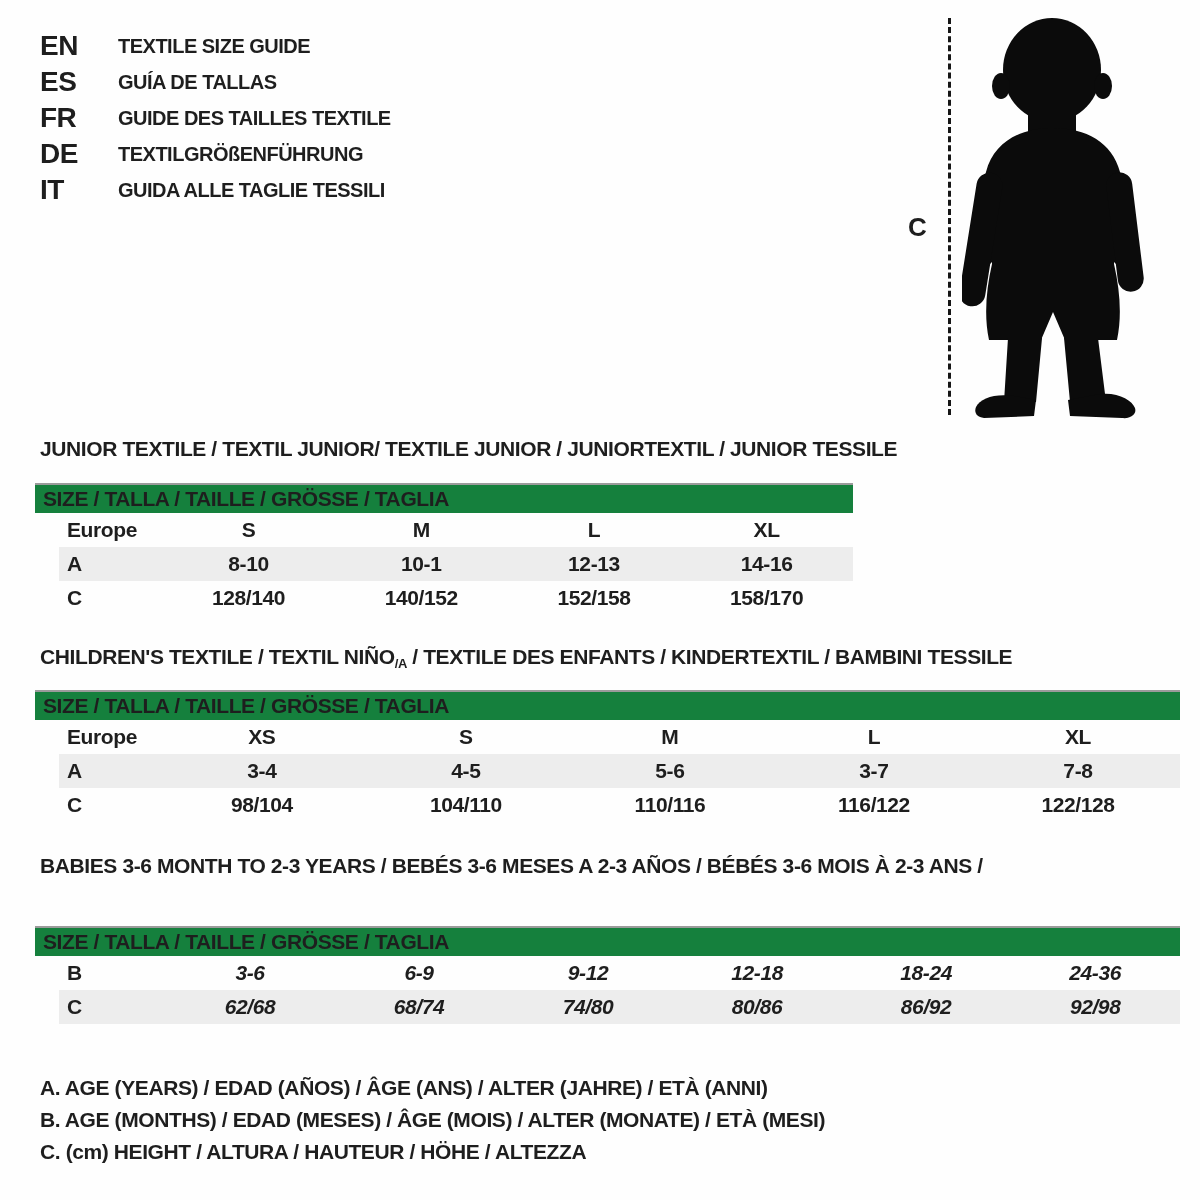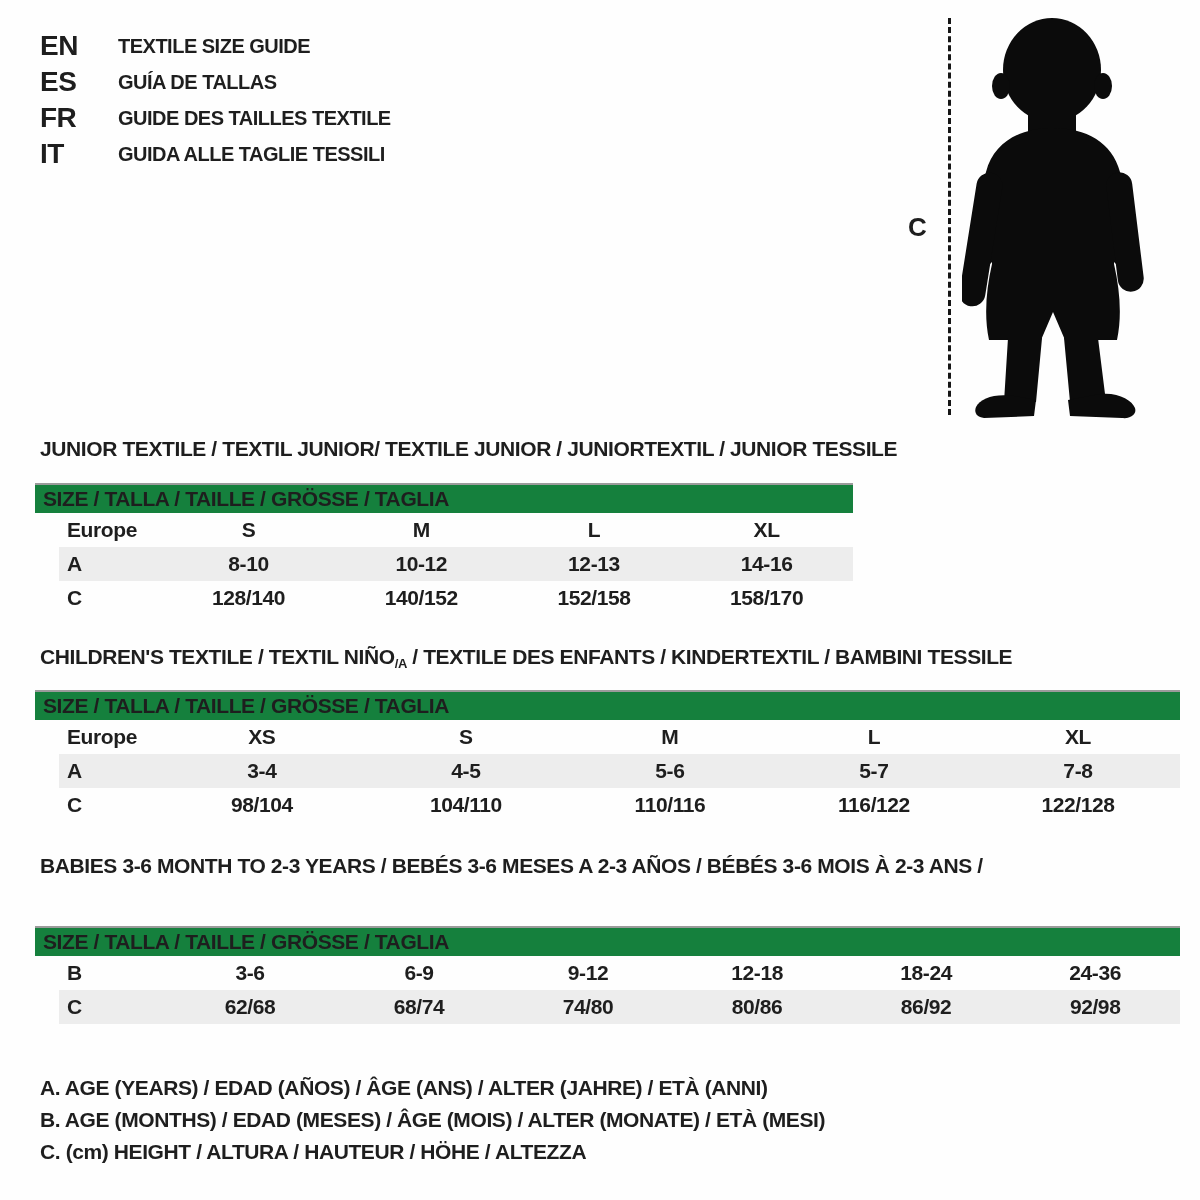--- a/index.html
+++ b/index.html
@@ -43,41 +43,45 @@
   }
   .trow{display:flex;height:34px;align-items:center;margin-left:24px;}
   .trow.shaded{background:#ededed;}
   .cell{font-size:21px;font-weight:700;letter-spacing:-0.4px;text-align:center;}
   .cell.label{text-align:left;padding-left:8px;box-sizing:border-box;}
   .cols-j .cell.label{width:13%;}
   .cols-j .cell:not(.label){width:21.75%;}
   .cols-c .cell.label{width:9%;}
   .cols-c .cell:not(.label){width:18.2%;}
   .cols-b .cell.label{width:9.5%;}
-  .cols-b .cell:not(.label){width:15.08%;}
+  .cols-b .cell:not(.label){width:15.08%;font-style:italic;}
 
   
   .legend{left:40px;top:1072px;}
   .legend-line{height:32px;display:flex;align-items:center;font-size:21px;font-weight:700;letter-spacing:-0.4px;white-space:nowrap;}
 </style>
 </head>
 <body>
 
 <div class="abs lang-block">
   <div class="lang-row">
     <span class="lang-code">EN</span>
     <span class="lang-label">TEXTILE SIZE GUIDE</span>
   </div>
   <div class="lang-row">
     <span class="lang-code">ES</span>
     <span class="lang-label">GUÍA DE TALLAS</span>
   </div>
   <div class="lang-row">
     <span class="lang-code">FR</span>
     <span class="lang-label">GUIDE DES TAILLES TEXTILE</span>
+  </div>
+  <div class="lang-row">
+    <span class="lang-code">DE</span>
+    <span class="lang-label">TEXTILGRÖßENFÜHRUNG</span>
   </div>
   <div class="lang-row">
     <span class="lang-code">IT</span>
     <span class="lang-label">GUIDA ALLE TAGLIE TESSILI</span>
   </div>
 </div>
 
 <div class="abs measure-line"></div>
 <div class="abs figure-c">C</div>
 <svg class="abs silhouette" width="182" height="408" viewBox="0 0 182 408" xmlns="http://www.w3.org/2000/svg">
@@ -103,21 +107,21 @@
   <div class="trow cols-j">
     <div class="cell label">Europe</div>
     <div class="cell">S</div>
     <div class="cell">M</div>
     <div class="cell">L</div>
     <div class="cell">XL</div>
   </div>
   <div class="trow cols-j shaded">
     <div class="cell label">A</div>
     <div class="cell">8-10</div>
-    <div class="cell">10-12</div>
+    <div class="cell">10-1</div>
     <div class="cell">12-13</div>
     <div class="cell">14-16</div>
   </div>
   <div class="trow cols-j">
     <div class="cell label">C</div>
     <div class="cell">128/140</div>
     <div class="cell">140/152</div>
     <div class="cell">152/158</div>
     <div class="cell">158/170</div>
   </div>
@@ -132,21 +136,21 @@
     <div class="cell">S</div>
     <div class="cell">M</div>
     <div class="cell">L</div>
     <div class="cell">XL</div>
   </div>
   <div class="trow cols-c shaded">
     <div class="cell label">A</div>
     <div class="cell">3-4</div>
     <div class="cell">4-5</div>
     <div class="cell">5-6</div>
-    <div class="cell">5-7</div>
+    <div class="cell">3-7</div>
     <div class="cell">7-8</div>
   </div>
   <div class="trow cols-c">
     <div class="cell label">C</div>
     <div class="cell">98/104</div>
     <div class="cell">104/110</div>
     <div class="cell">110/116</div>
     <div class="cell">116/122</div>
     <div class="cell">122/128</div>
   </div>

